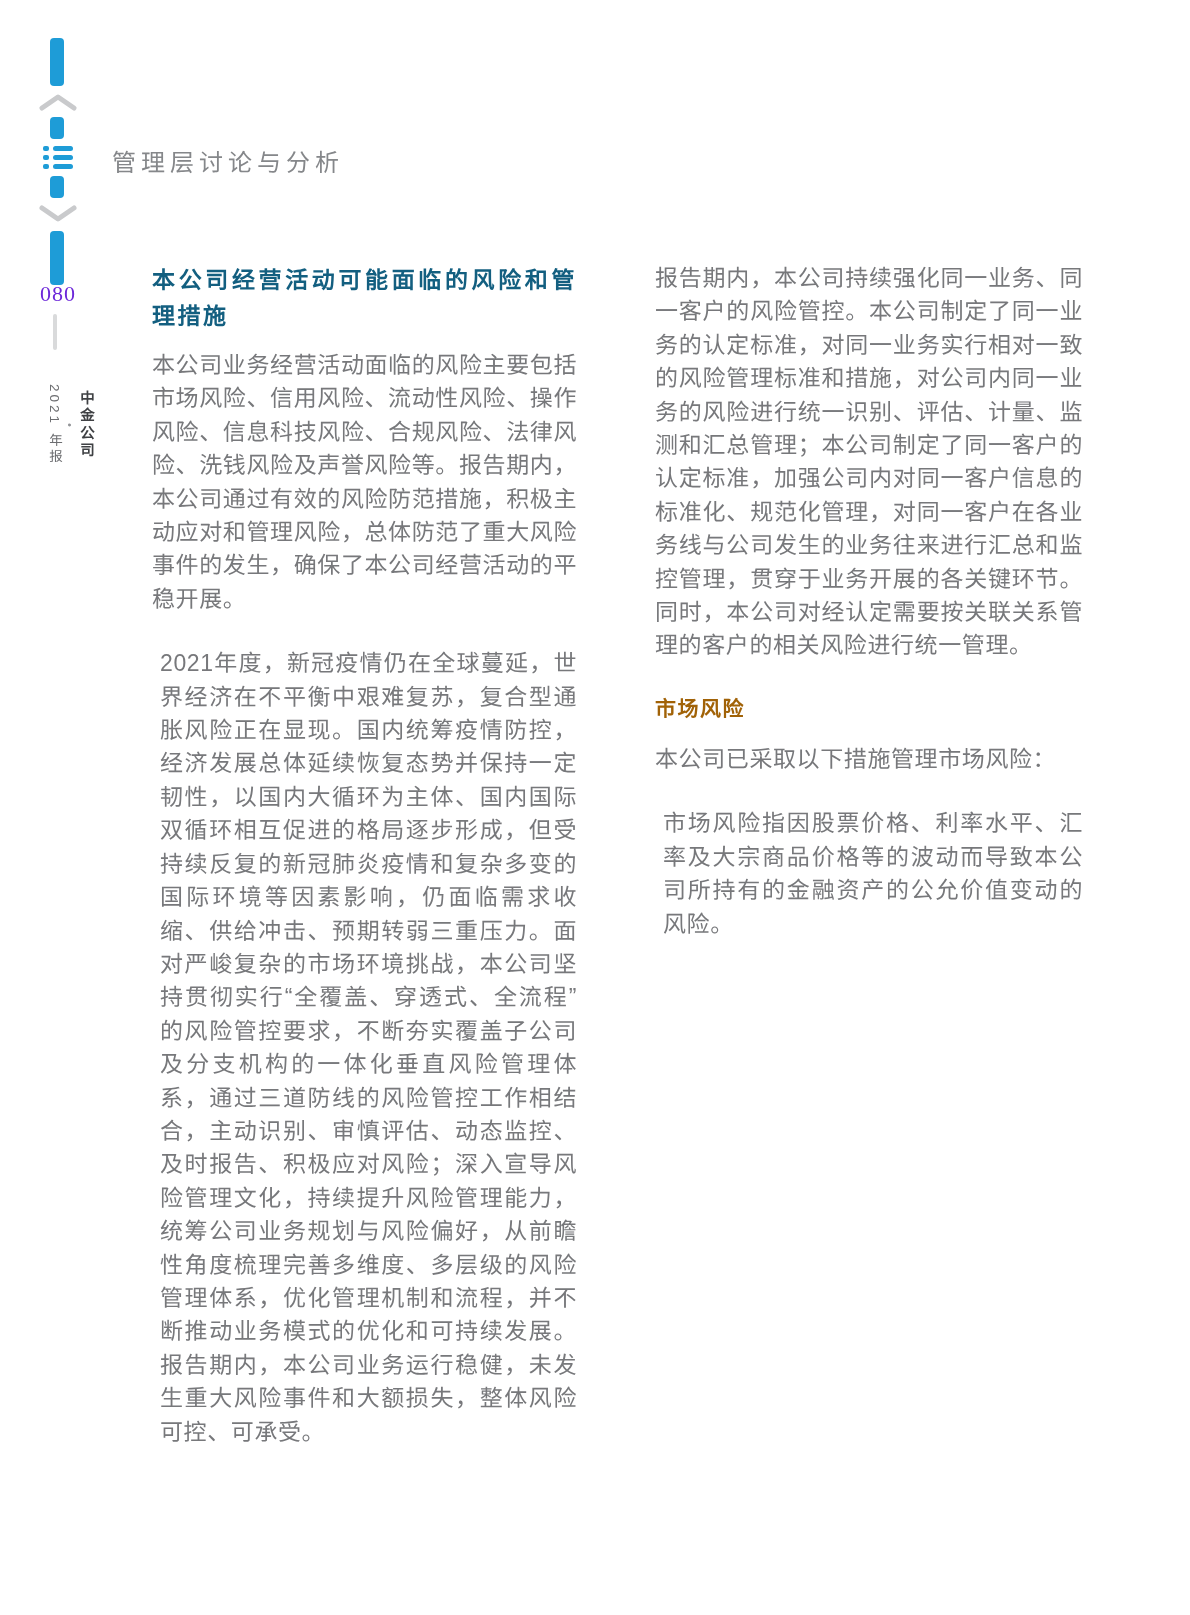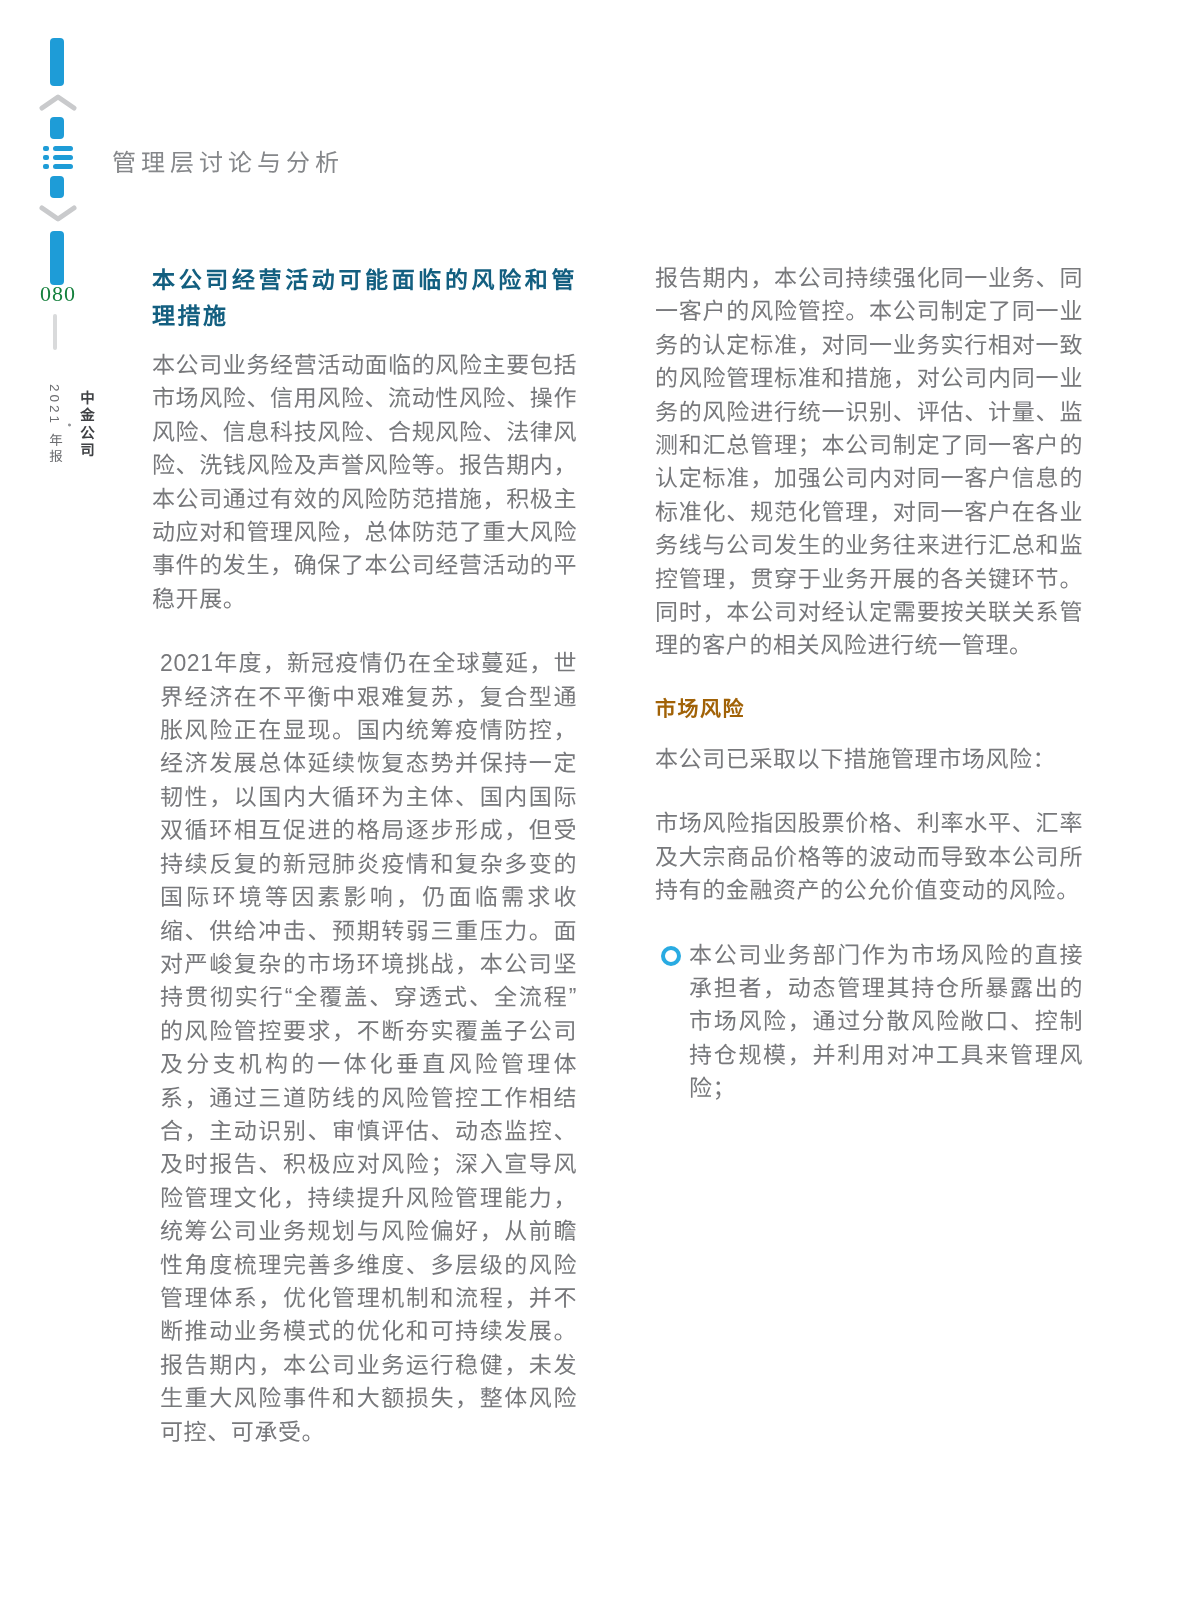--- a/index.html
+++ b/index.html
@@ -29,21 +29,21 @@
     margin: 0; font-family: "Liberation Serif", "DejaVu Serif", serif;
     font-size: 24px; font-weight: 400; color: #85878A;
     letter-spacing: 5px; white-space: nowrap;
   }
 
   
   .pagenum {
     position: absolute; left: 38px; top: 281px; width: 40px;
     text-align: center;
     font-family: "Liberation Serif", "DejaVu Serif", serif;
-    font-size: 22px; color: #15803d; letter-spacing: 1px;
+    font-size: 22px; color: #6d28d9; letter-spacing: 1px;
   }
   .pagenum-rule {
     position: absolute; left: 53px; top: 314px;
     width: 4px; height: 36px; background: #D9DADB; border-radius: 2px;
   }
   .vertical-title {
     position: absolute; left: 44px; top: 384px;
     writing-mode: vertical-rl; text-orientation: mixed;
     display: flex; flex-direction: column; align-items: center;
     color: #3F4144;
@@ -134,19 +134,15 @@
     <h2 class="sec-heading-lg">本公司经营活动可能面临的风险和管理措施</h2>
     <p class="body-p">本公司业务经营活动面临的风险主要包括市场风险、信用风险、流动性风险、操作风险、信息科技风险、合规风险、法律风险、洗钱风险及声誉风险等。报告期内，本公司通过有效的风险防范措施，积极主动应对和管理风险，总体防范了重大风险事件的发生，确保了本公司经营活动的平稳开展。</p>
     <p class="body-p">2021年度，新冠疫情仍在全球蔓延，世界经济在不平衡中艰难复苏，复合型通胀风险正在显现。国内统筹疫情防控，经济发展总体延续恢复态势并保持一定韧性，以国内大循环为主体、国内国际双循环相互促进的格局逐步形成，但受持续反复的新冠肺炎疫情和复杂多变的国际环境等因素影响，仍面临需求收缩、供给冲击、预期转弱三重压力。面对严峻复杂的市场环境挑战，本公司坚持贯彻实行“全覆盖、穿透式、全流程”的风险管控要求，不断夯实覆盖子公司及分支机构的一体化垂直风险管理体系，通过三道防线的风险管控工作相结合，主动识别、审慎评估、动态监控、及时报告、积极应对风险；深入宣导风险管理文化，持续提升风险管理能力，统筹公司业务规划与风险偏好，从前瞻性角度梳理完善多维度、多层级的风险管理体系，优化管理机制和流程，并不断推动业务模式的优化和可持续发展。报告期内，本公司业务运行稳健，未发生重大风险事件和大额损失，整体风险可控、可承受。</p>
   </section>
 
   <section class="col col-right">
     <p class="body-p">报告期内，本公司持续强化同一业务、同一客户的风险管控。本公司制定了同一业务的认定标准，对同一业务实行相对一致的风险管理标准和措施，对公司内同一业务的风险进行统一识别、评估、计量、监测和汇总管理；本公司制定了同一客户的认定标准，加强公司内对同一客户信息的标准化、规范化管理，对同一客户在各业务线与公司发生的业务往来进行汇总和监控管理，贯穿于业务开展的各关键环节。同时，本公司对经认定需要按关联关系管理的客户的相关风险进行统一管理。</p>
     <h3 class="sec-heading-sm">市场风险</h3>
     <p class="body-p">本公司已采取以下措施管理市场风险：</p>
     <p class="body-p">市场风险指因股票价格、利率水平、汇率及大宗商品价格等的波动而导致本公司所持有的金融资产的公允价值变动的风险。</p>
-    <div class="bullet-item">
-      <span class="ring"></span>
-      <p class="body-p bullet-text">本公司业务部门作为市场风险的直接承担者，动态管理其持仓所暴露出的市场风险，通过分散风险敞口、控制持仓规模，并利用对冲工具来管理风险；</p>
-    </div>
   </section>
 
 </div>
 
 </body></html>

